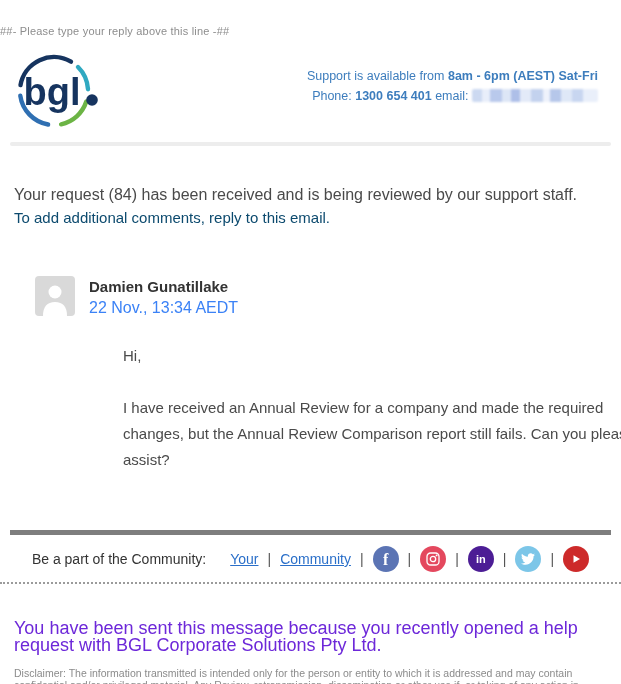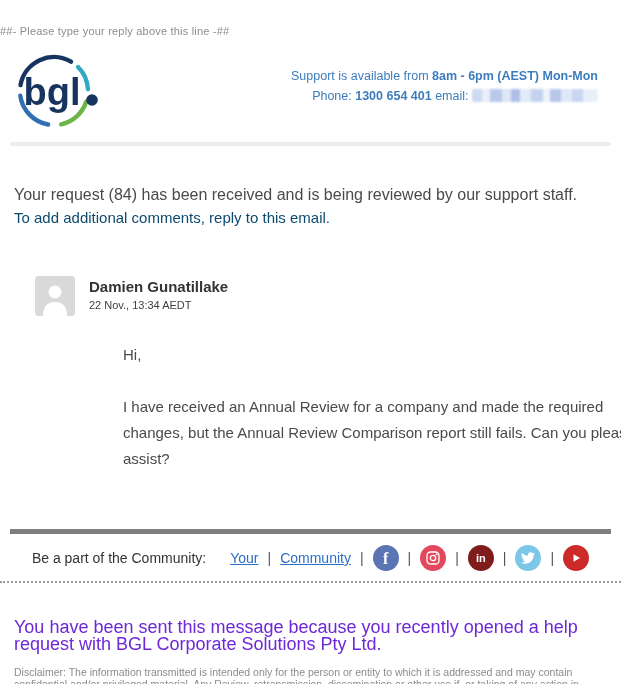--- a/index.html
+++ b/index.html
@@ -56,21 +56,21 @@
   .avatar {
     width: 40px; height: 40px;
     background: #d9d9d9;
     border-radius: 4px;
     flex: 0 0 auto;
     display: flex; align-items: flex-end; justify-content: center;
     overflow: hidden;
   }
   .comment-meta { margin-left: 14px; padding-top: 2px; }
   .author { font-size: 15px; font-weight: bold; color: #333; }
-  .timestamp { margin-top: 4px; font-size: 11px; color: #404040; }
+  .timestamp { margin-top: 4px; font-size: 16px; color: #3b82f6; }
 
   .message { margin: 26px 14px 0 88px; width: 512px; font-size: 15px; line-height: 26px; color: #4a4a4a; }
   .message .greeting { margin-bottom: 26px; }
 
   .divider-dark {
     height: 5px;
     background: #7e7e7e;
     margin: 57px 10px 0 10px;
   }
 
@@ -134,21 +134,21 @@
 
     <path d="M 4.5 32.1 A 34 34 0 0 1 55 8.6" fill="none" stroke="#16345f" stroke-width="4.4" stroke-linecap="round"></path>
     <path d="M 62 14 A 34 34 0 0 1 72 36.2" fill="none" stroke="#30a9c1" stroke-width="4.4" stroke-linecap="round"></path>
     <path d="M 70.3 48.5 A 34 34 0 0 1 45.1 71.3" fill="none" stroke="#6cb445" stroke-width="4.4" stroke-linecap="round"></path>
     <path d="M 32.1 71.5 A 34 34 0 0 1 4.3 42.7" fill="none" stroke="#2f6fb2" stroke-width="4.4" stroke-linecap="round"></path>
     <text x="36" y="52" text-anchor="middle" font-family="Liberation Sans, sans-serif" font-weight="bold" font-size="38" fill="#16345f">bgl</text>
     <circle cx="76" cy="47" r="5.8" fill="#16345f"></circle>
   </svg>
 
   <div class="support">
-    <div><span>Support is available from </span><b>8am - 6pm (AEST) Mon-Mon</b></div>
+    <div><span>Support is available from </span><b>8am - 6pm (AEST) Sat-Fri</b></div>
     <div><span>Phone: </span><b>1300 654 401</b> <span>email:</span> <span class="redacted-email"></span></div>
   </div>
 </div>
 
 <div class="divider-light"></div>
 
 <p class="request-line">Your request (84) has been received and is being reviewed by our support staff.</p>
 <p class="comments-line">To add additional comments, reply to this email.</p>
 
 <div class="comment">
@@ -186,21 +186,21 @@
 
   <span class="social-btn" style="background-color: rgb(228, 72, 94);">
     <svg width="14" height="14" viewBox="0 0 14 14">
       <rect x="1" y="1" width="12" height="12" rx="3.6" fill="none" stroke="#fff" stroke-width="1.3"></rect>
       <circle cx="7" cy="7" r="2.7" fill="none" stroke="#fff" stroke-width="1.3"></circle>
       <circle cx="10.6" cy="3.4" r="0.95" fill="#fff"></circle>
     </svg>
   </span>
   <span class="pipe">|</span>
 
-  <span class="social-btn" style="background-color: #7f1d1d;">
+  <span class="social-btn" style="background-color: #4c1d95;">
     <span class="in-glyph">in</span>
   </span>
   <span class="pipe">|</span>
 
   <span class="social-btn" style="background-color: rgb(124, 198, 232);">
     <svg width="14" height="14" viewBox="0 0 512 512">
       <path fill="#fff" d="M459.37 151.716c.325 4.548.325 9.097.325 13.645 0 138.72-105.583 298.558-298.558 298.558-59.452 0-114.68-17.219-161.137-47.106 8.447.974 16.568 1.299 25.34 1.299 49.055 0 94.213-16.568 130.274-44.832-46.132-.975-84.792-31.188-98.112-72.772 6.498.974 12.995 1.624 19.818 1.624 9.421 0 18.843-1.3 27.614-3.573-48.081-9.747-84.143-51.98-84.143-102.985v-1.299c13.969 7.797 30.214 12.67 47.431 13.319-28.264-18.843-46.781-51.005-46.781-87.391 0-19.492 5.197-37.36 14.294-52.954 51.655 63.675 129.3 105.258 216.365 109.807-1.624-7.797-2.599-15.918-2.599-24.04 0-57.828 46.782-104.934 104.934-104.934 30.213 0 57.502 12.67 76.67 33.137 23.715-4.548 46.456-13.32 66.599-25.34-7.798 24.366-24.366 44.833-46.132 57.827 21.117-2.273 41.584-8.122 60.426-16.243-14.292 20.791-32.161 39.308-52.628 54.253z"></path>
     </svg>
   </span>
   <span class="pipe">|</span>

